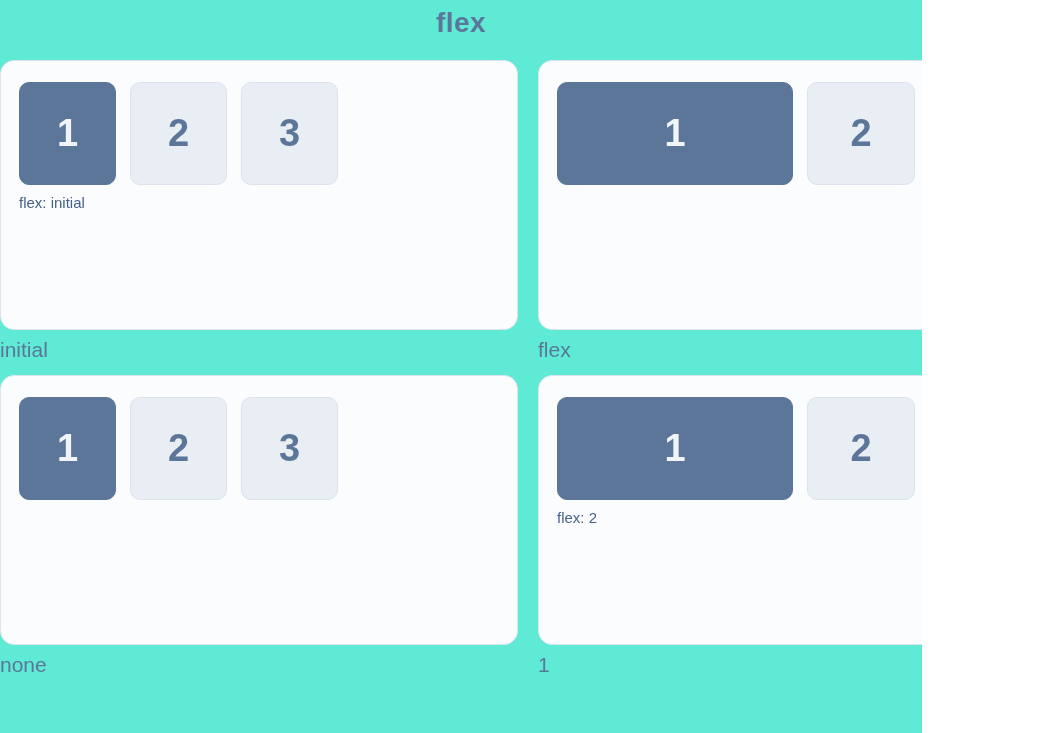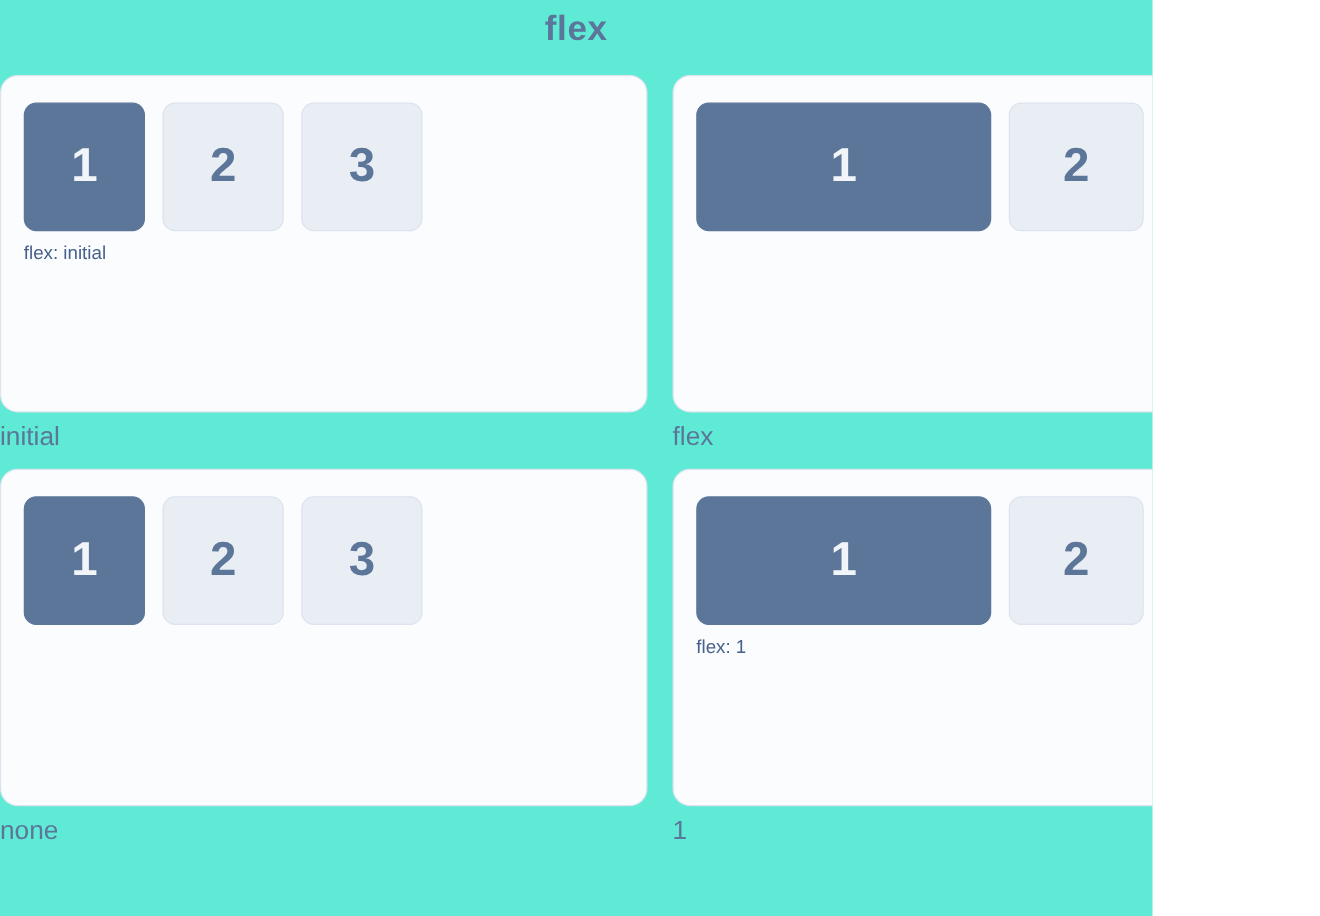--- a/index.html
+++ b/index.html
@@ -121,19 +121,19 @@
       <div class="caption">none</div>
     </div>
 
     <div class="cell">
       <section class="panel">
         <div class="flex-row wide">
           <div class="box highlight grow">1</div>
           <div class="box">2</div>
           <div class="box">3</div>
         </div>
-        <div class="prop">flex: 1</div>
+        <div class="prop">flex: 2</div>
       </section>
       <div class="caption">1</div>
     </div>
 
   </div>
 </div>
 
 </body></html>

